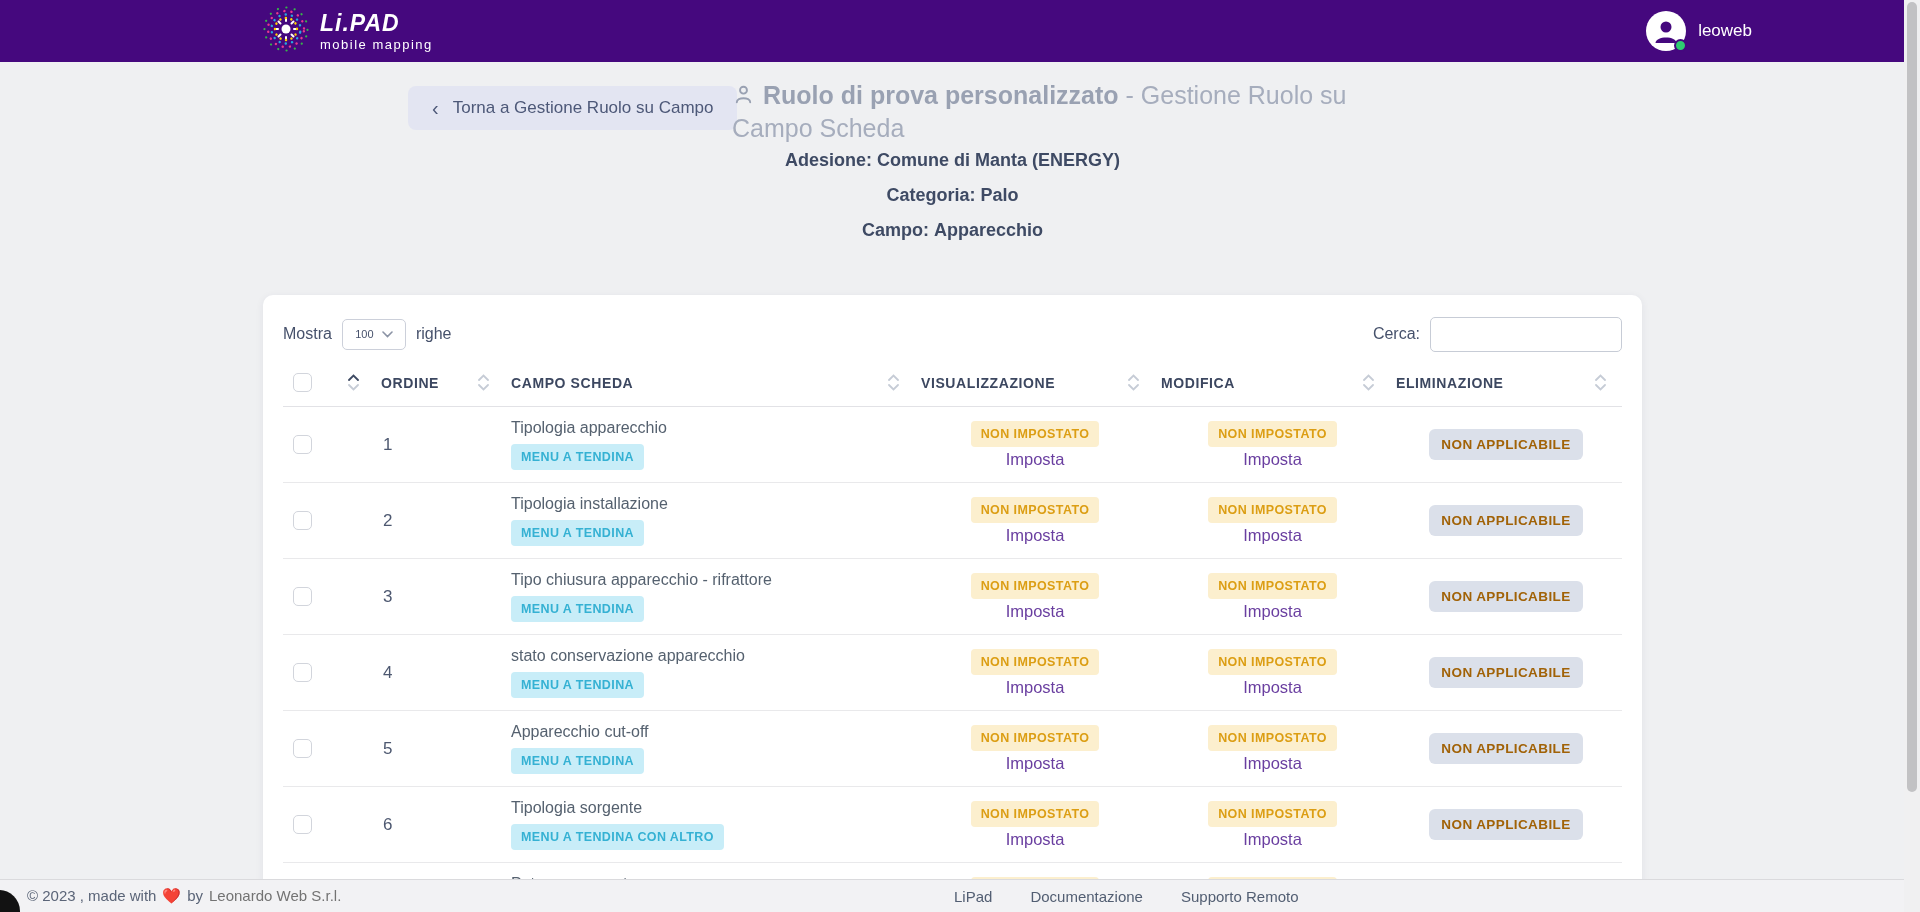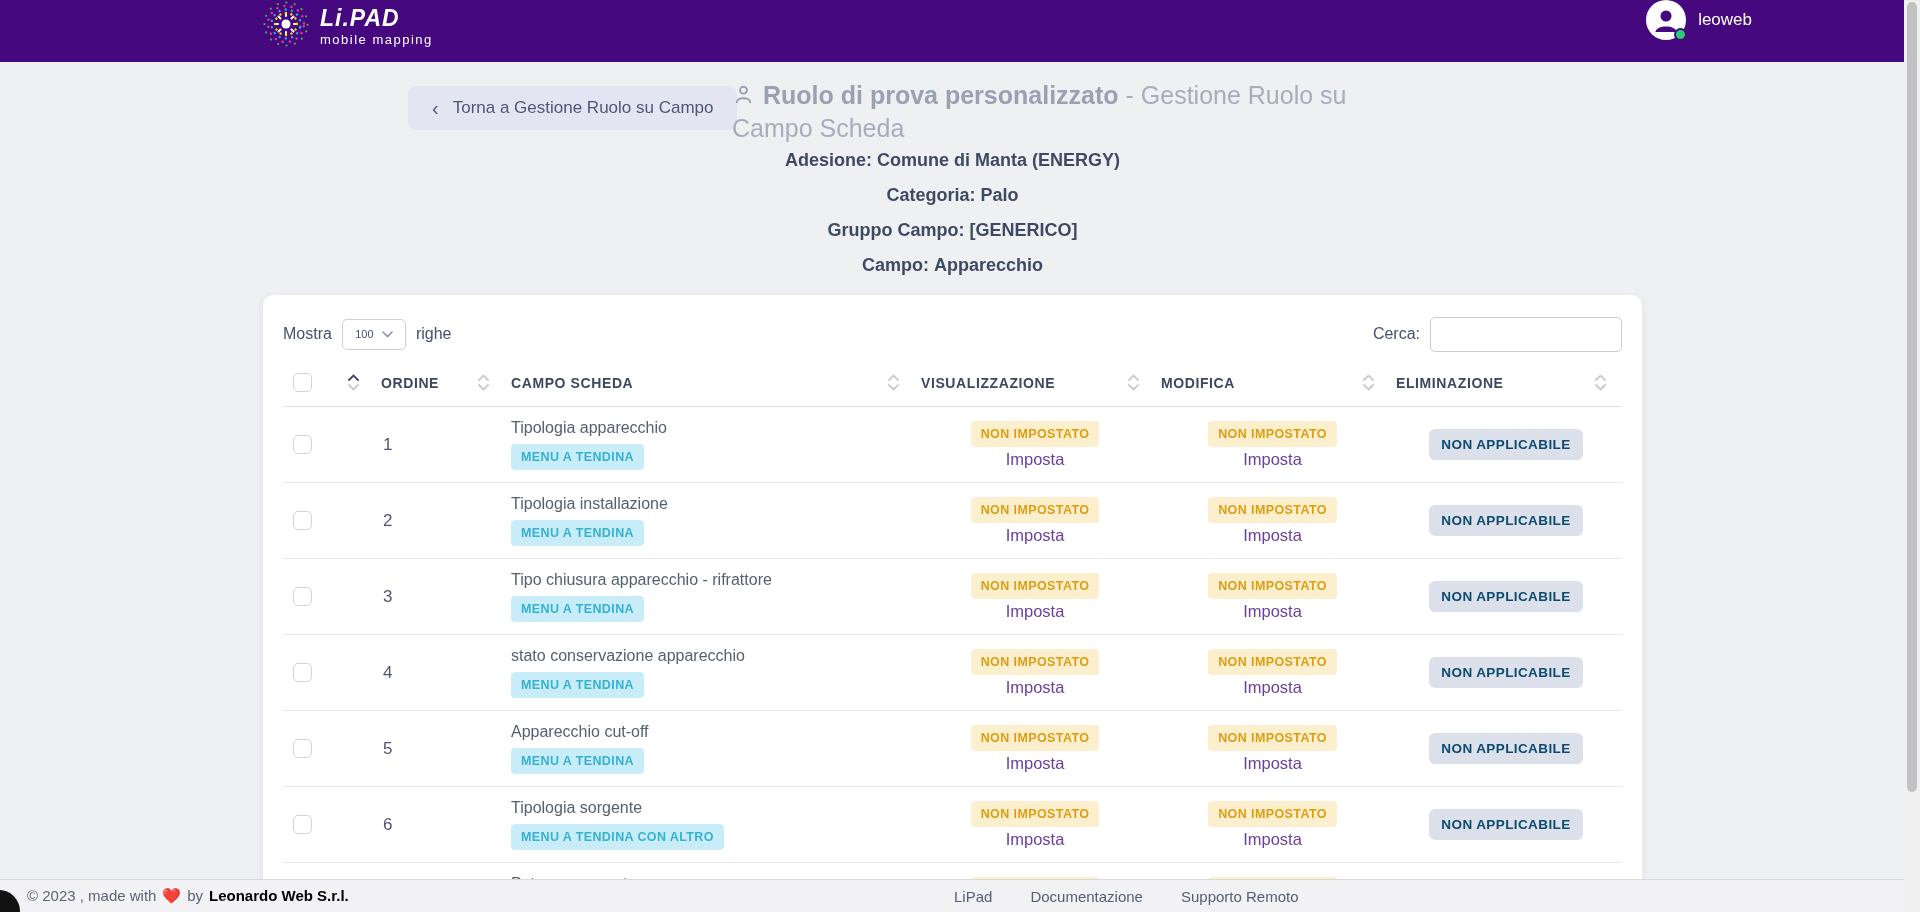--- a/index.html
+++ b/index.html
@@ -1,21 +1,21 @@
 <!DOCTYPE html>
 <html><head>
 <meta charset="utf-8">
 <style>
   * { margin:0; padding:0; box-sizing:border-box; }
   html,body { width:1920px; height:912px; overflow:hidden; }
   body { font-family:"Liberation Sans", sans-serif; background:#eff0f2; position:relative; }
 
   
   .navbar { position:absolute; top:0; left:0; width:1904px; height:62px; background:#45087e;
-            display:flex; align-items:flex-start; justify-content:space-between; padding:0 40px 0 262px; z-index:5; }
+            display:flex; align-items:center; justify-content:space-between; padding:0 40px 0 262px; z-index:5; }
   .brand { display:flex; align-items:center; gap:10px; }
   .brand-text { color:#fff; line-height:1; }
   .brand-title { font-size:23px; font-weight:bold; font-style:italic; letter-spacing:1px; }
   .brand-sub { font-size:13px; font-weight:400; letter-spacing:1.5px; margin-top:3px; }
   .userbox { display:flex; align-items:center; gap:12px; margin-right:112px; }
   .avatar { position:relative; width:40px; height:40px; background:#fff; border-radius:50%; }
   .avatar svg { position:absolute; top:5px; left:5px; }
   .status-dot { position:absolute; right:-1px; bottom:-1px; width:13px; height:13px; background:#2ecc71;
                 border-radius:50%; border:2px solid #45087e; }
   .username { color:#fff; font-size:17px; }
@@ -59,31 +59,31 @@
 
   td { border-bottom:1px solid #e9e9eb; padding:12px 6px; vertical-align:middle; height:70px; }
   .cell-ordine { font-size:17px; color:#4d5870; padding-left:8px; }
   .campo-name { font-size:16px; color:#55616f; margin-bottom:7px; }
   .cell-center { text-align:center; }
   .stack { display:flex; flex-direction:column; align-items:center; gap:3px; }
 
   .badge { display:inline-block; font-weight:bold; border-radius:4px; letter-spacing:.4px; }
   .badge-cyan  { background:#c8edf8; color:#35b1d3; font-size:12.5px; padding:6px 10px; }
   .badge-amber { background:#fcefce; color:#dc9e14; font-size:12.5px; padding:6px 10px;text-align:right; }
-  .badge-gray  { background:#dbe0ea; color:#0c4a6e; font-size:13.5px; padding:8px 12px; border-radius:6px; }
+  .badge-gray  { background:#dbe0ea; color:#a16207; font-size:13.5px; padding:8px 12px; border-radius:6px; }
   .imposta-link { font-size:16.5px; color:#6a3fa0; cursor:pointer; text-decoration:none; }
 
   input[type=checkbox] { appearance:none; -webkit-appearance:none; width:19px; height:19px; border:1px solid #d2d5dc;
                          border-radius:5px; background:#fff; cursor:pointer; margin-left:4px; display:block; }
 
   
   .footer { position:absolute; left:0; bottom:0; width:1904px; height:33px; background:#f2f2f4;
             border-top:1px solid #dadadd; z-index:10; display:flex; align-items:center; font-size:15px; color:#5b6578; }
   .footer-left { margin-left:27px; display:flex; align-items:flex-start; gap:6px; }
-  .footer-left .company { font-weight:bold; color:#000000; }
+  .footer-left .company { font-weight:normal; color:#737373; }
   .footer-links { position:absolute; left:954px; display:flex; gap:38px; }
   .footer-links a { color:#525e72; text-decoration:none; cursor:pointer; }
   .corner-widget { position:absolute; left:-22px; bottom:-20px; width:42px; height:42px; background:#121212;
                    border-radius:50%; z-index:15; }
 </style>
 </head>
 <body>
 
 <div class="navbar">
   <div class="brand">
@@ -142,24 +142,20 @@
 <div class="info-block">
   <div class="info-line">
     <span class="lbl">Adesione:</span>
     <span class="val">Comune di Manta (ENERGY)</span>
   </div>
   <div class="info-line">
     <span class="lbl">Categoria:</span>
     <span class="val">Palo</span>
   </div>
   <div class="info-line">
-    <span class="lbl">Gruppo Campo:</span>
-    <span class="val">[GENERICO]</span>
-  </div>
-  <div class="info-line">
     <span class="lbl">Campo:</span>
     <span class="val">Apparecchio</span>
   </div>
 </div>
 
 <div class="card">
   <div class="controls">
     <div class="ctl-left">
       <span>Mostra</span>
       <span class="page-size">

